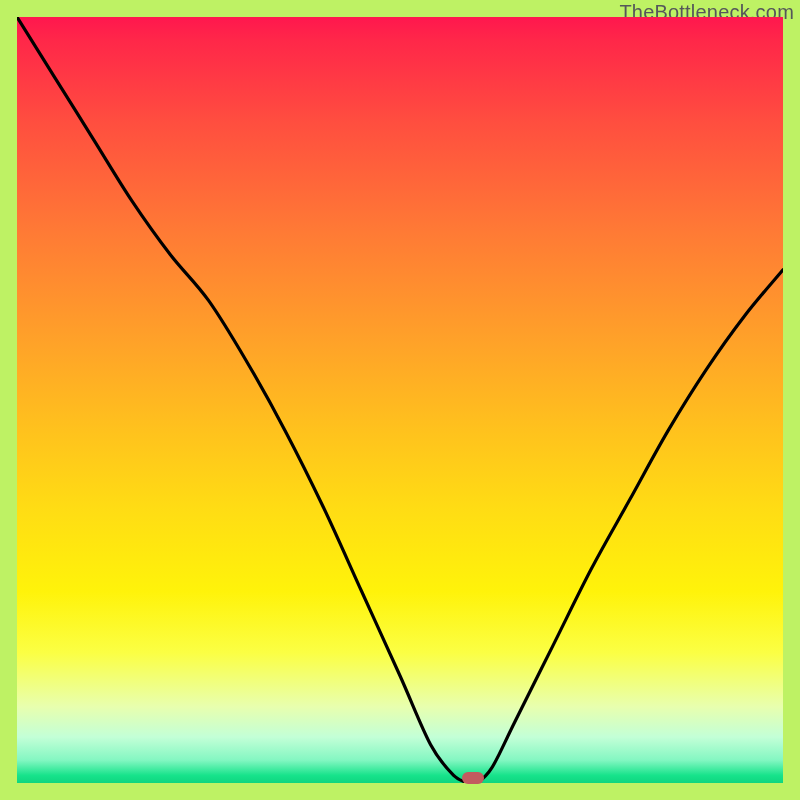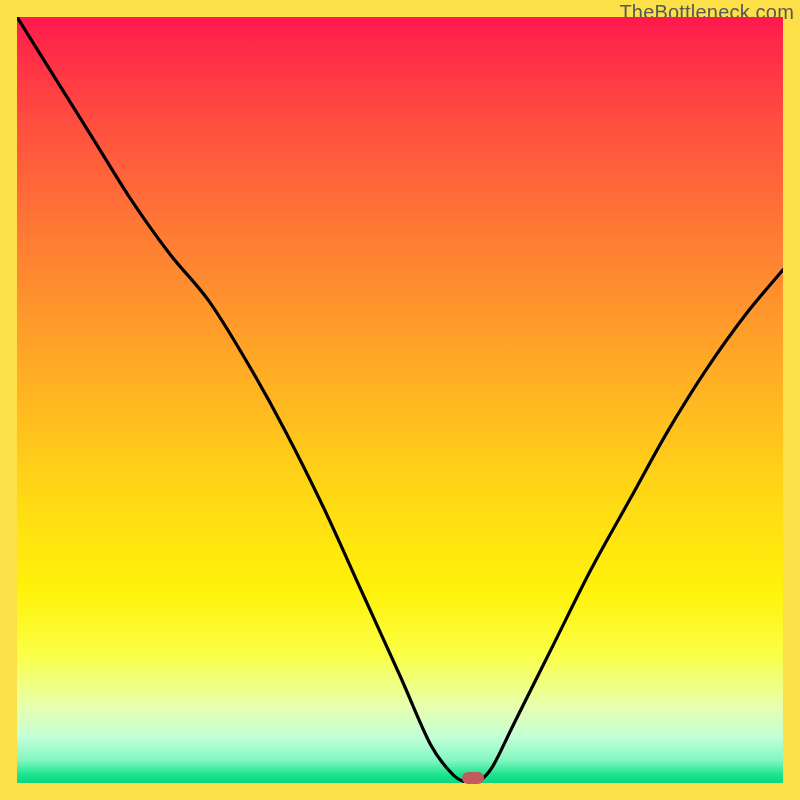--- a/index.html
+++ b/index.html
@@ -9,21 +9,21 @@
     height: 800px;
     background: #000;
     overflow: hidden;
   }
   .frame {
     position: absolute;
     left: 0;
     top: 0;
     width: 800px;
     height: 800px;
-    background: #fde047;
+    background: #bef264;
   }
   .plot-area {
     position: absolute;
     left: 17px;
     top: 17px;
     width: 766px;
     height: 766px;
     background: linear-gradient(
       to bottom,
       #ff174e 0%,

